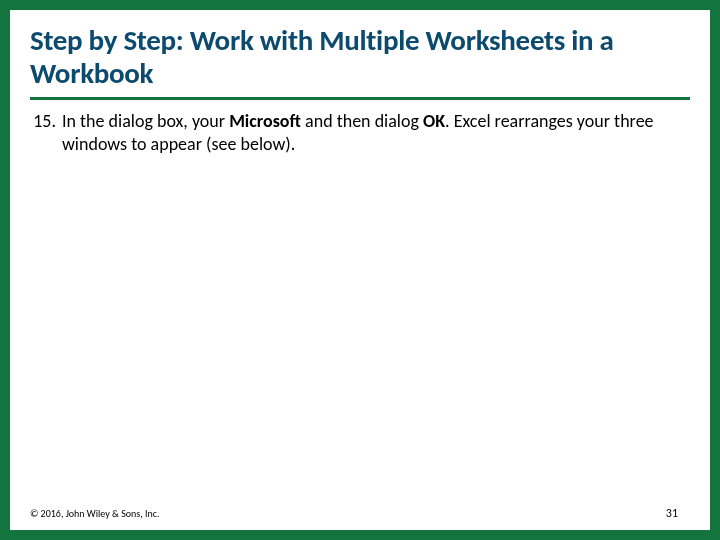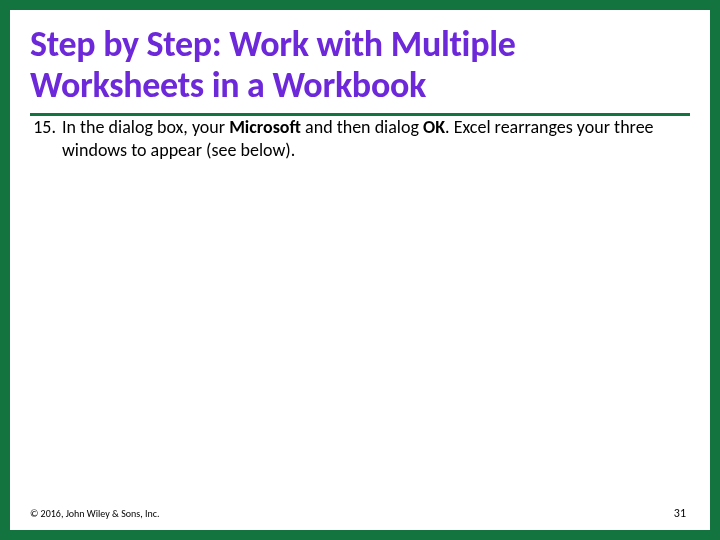--- a/index.html
+++ b/index.html
@@ -12,48 +12,49 @@
     position: relative;
   }
   .inner {
     background: #ffffff;
     width: 100%;
     height: 100%;
     position: relative;
     padding: 14px 20px 0 20px;
   }
   .title {
-    color: #6d28d9;
-    font-size: 36px;
+    color: #0c4a6e;
+    font-size: 29px;
     font-weight: 700;
     line-height: 1.15;
     letter-spacing: -0.3px;
   }
   .rule {
     border: none;
     border-top: 3px solid #13743f;
     margin-top: 6px;
   }
   .body {
+    margin-top: 10px;
     display: flex;
     align-items: flex-start;
     font-size: 18px;
     color: #000;
     line-height: 1.3;
   }
   .num {
     min-width: 32px;
     text-align: right;
     padding-right: 6px;
   }
   .step-text { flex: 1; }
   .footer {
     position: absolute;
     left: 20px;
-    right: 24px;
+    right: 32px;
     bottom: 10px;
     display: flex;
     align-items: baseline;
     justify-content: space-between;
     font-size: 10px;
     color: #000;
   }
   .footer-left { display: flex; gap: 26px; }
   .page { font-size: 12px; margin-top: 38px; }
 </style>

